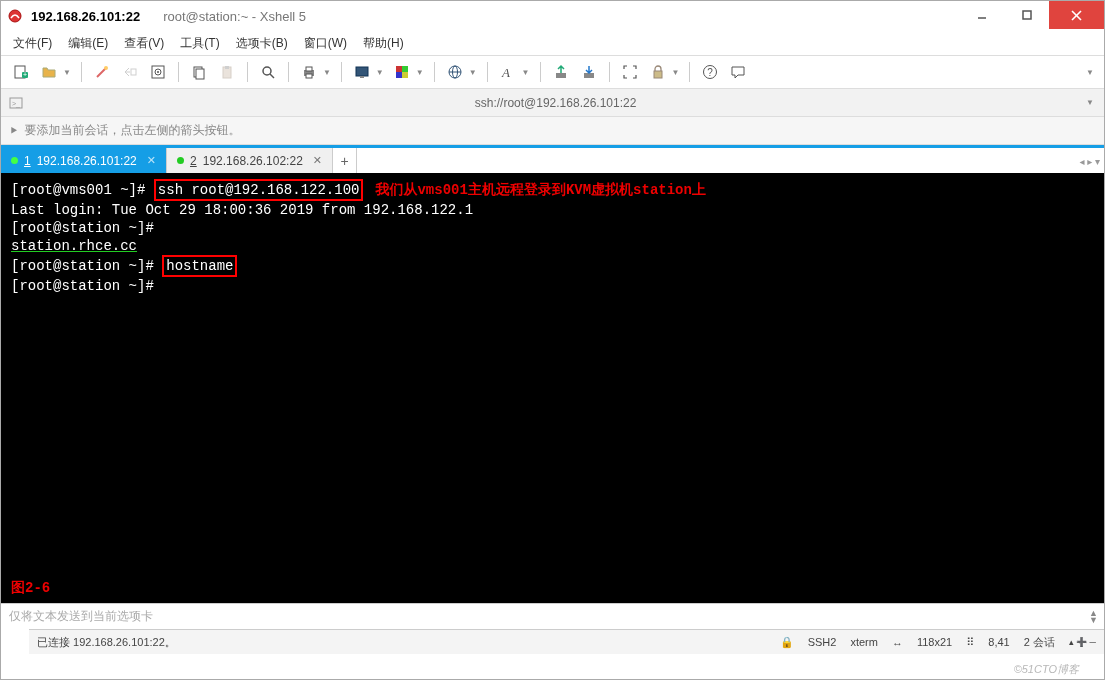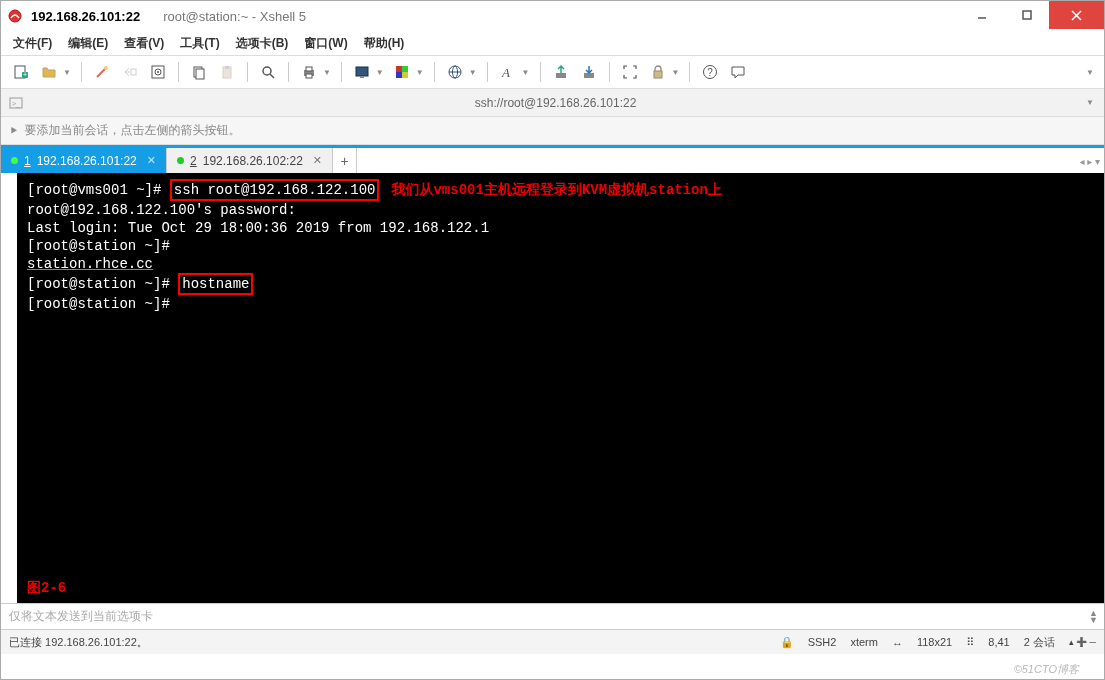--- a/index.html
+++ b/index.html
@@ -4,47 +4,47 @@
 <style>
 * { margin: 0; padding: 0; box-sizing: border-box; }
 body { font-family: "Microsoft YaHei", SimSun, sans-serif; font-size: 12px; background: #fff; width: 1105px; height: 680px; overflow: hidden; position: relative; border: 1px solid #aaa; }
 .titlebar { height: 30px; background: #fff; display: flex; align-items: center; padding: 0 0 0 6px; position: relative; }
 .titlebar .app-icon { width: 16px; height: 16px; margin-right: 8px; }
 .titlebar .t-addr { font-weight: bold; font-size: 13px; margin-right: 12px; }
 .titlebar .t-sub { color: #777; font-size: 13px; margin-left: 11px; }
 .winbtns { position: absolute; right: 0; top: 0; display: flex; }
 .winbtn { width: 45px; height: 28px; display: flex; align-items: center; justify-content: center; color: #555; }
 .winbtn.close { background: #e0443e; color: #fff; width: 55px; }
-.menubar { height: 24px; display: flex; align-items: center; padding: 0 12px; gap: 16px; color: #333; font-weight: bold; }
+.menubar { height: 24px; display: flex; align-items: center; padding: 0 12px; gap: 16px; color: #333; }
 .menubar span { cursor: default; }
 .toolbar { height: 34px; border-top: 1px solid #ddd; border-bottom: 1px solid #ddd; display: flex; align-items: center; padding: 0 8px; gap: 4px; }
 .tbtn { width: 24px; height: 24px; display: flex; align-items: center; justify-content: center; color: #555; border-radius: 2px; }
 .tsep { width: 1px; height: 20px; background: #ccc; margin: 0 4px; }
 .drop { font-size: 8px; color: #888; margin-left: -2px; margin-right: 2px; }
 .addrbar { height: 28px; background: #f2f2f2; border-bottom: 1px solid #ddd; display: flex; align-items: center; padding: 0 8px; gap: 6px; color: #666; text-align: center; }
 .infobar { height: 28px; background: #f6f6f6; border-bottom: 1px solid #ddd; display: flex; align-items: center; padding: 0 8px; gap: 6px; color: #888; }
 .tabstrip { height: 28px; background: #fff; border-top: 3px solid #159ee6; display: flex; align-items: stretch; position: relative; }
 .tab { display: flex; align-items: center; padding: 0 10px; border-right: 1px solid #ccc; gap: 6px; font-size: 12px; color: #444; background: #f0f0f0; }
 .tab.active { background: #159ee6; color: #fff; }
 .tab .dot { width: 7px; height: 7px; border-radius: 50%; background: #2c2; }
 .tab.active .dot { background: #4f4; }
 .tab .tnum { text-decoration: underline; }
 .tab .close-x { font-size: 11px; margin-left: 4px; opacity: .7; }
 .tab-add { width: 24px; display: flex; align-items: center; justify-content: center; font-size: 14px; color: #666; border-right: 1px solid #ccc; }
 .tabstrip-right { position: absolute; right: 4px; top: 50%; transform: translateY(-50%); color: #999; font-size: 10px; }
-.terminal { background: #000; color: #fff; font-family: Consolas, "Courier New", monospace; font-size: 14px; line-height: 18px; padding: 6px 10px; height: 430px; position: relative; overflow: hidden; margin-left: 16px; }
+.terminal { background: #000; color: #fff; font-family: Consolas, "Courier New", monospace; font-size: 14px; line-height: 18px; padding: 6px 10px; height: 430px; position: relative; overflow: hidden; }
 .terminal .line { white-space: pre; }
 .red-box { border: 2px solid #f00; display: inline-block; padding: 0 2px; }
 .red-ann { color: #e00; font-weight: bold; margin-left: 12px; }
 .green-under { text-decoration: underline; text-decoration-color: #2c2; }
 .cursor-blk { display: inline-block; width: 9px; height: 16px; background: #2c2; vertical-align: middle; }
 .fig-label { position: absolute; left: 10px; bottom: 6px; color: #e00; font-weight: bold; font-size: 14px; }
 .sendbar { height: 26px; border-top: 1px solid #ccc; display: flex; align-items: center; padding: 12px 8px; color: #aaa; font-size: 12px; position: relative; }
 .sendbar .updn { position: absolute; right: 6px; color: #888; font-size: 9px; display: flex; flex-direction: column; line-height: 7px; }
-.statusbar { height: 22px; border-top: 1px solid #ccc; background: #f4f4f4; display: flex; align-items: center; padding: 12px 8px; color: #444; font-size: 11px; gap: 14px; }
+.statusbar { height: 22px; border-top: 1px solid #ccc; background: #f4f4f4; display: flex; align-items: center; padding: 12px 8px; color: #444; font-size: 11px; gap: 14px; margin-left: 28px; }
 .statusbar .left { flex: 1; }
 .watermark { position: absolute; right: 25px; bottom: 2px; color: #999; font-size: 11px; font-style: italic; opacity: .7; }
 svg { display: block; }
 </style>
 </head>
 <body>
 
 <div class="titlebar">
   <span class="app-icon">
     <svg width="16" height="16">
@@ -250,21 +250,20 @@
     <span class="tnum">2</span>
     <span>192.168.26.102:22</span>
     <span class="close-x">✕</span>
   </div>
   <div class="tab-add">+</div>
   <div class="tabstrip-right">◂ ▸ ▾</div>
 </div>
 
 <div class="terminal">
   <div class="line"><span>[root@vms001 ~]# </span><span class="red-box">ssh root@192.168.122.100</span><span class="red-ann">我们从vms001主机远程登录到KVM虚拟机station上</span></div>
-  <div class="line">root@192.168.122.100's password:</div>
   <div class="line">Last login: Tue Oct 29 18:00:36 2019 from 192.168.122.1</div>
   <div class="line">[root@station ~]#</div>
   <div class="line"><span class="green-under">station.rhce.cc</span></div>
   <div class="line"><span>[root@station ~]# </span><span class="red-box">hostname</span></div>
   <div class="line">[root@station ~]#</div>
   <div class="fig-label">图2-6</div>
 </div>
 
 <div class="sendbar">
   <span>仅将文本发送到当前选项卡</span>

